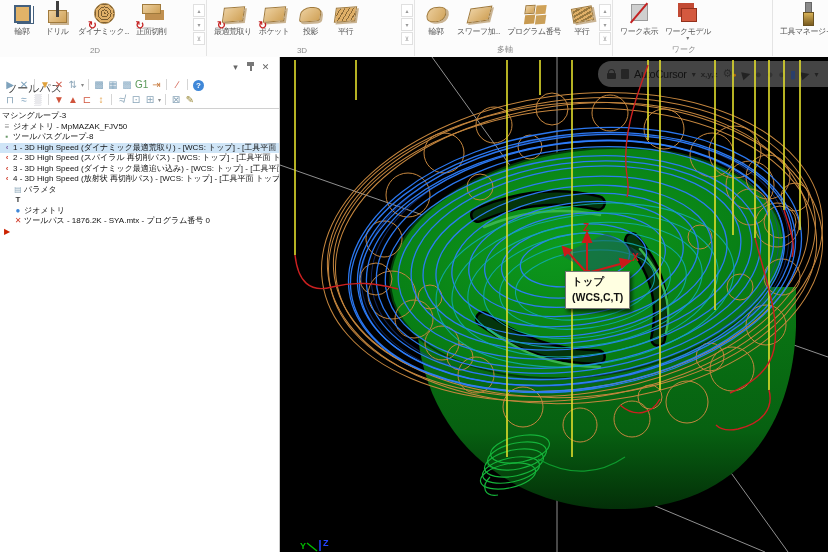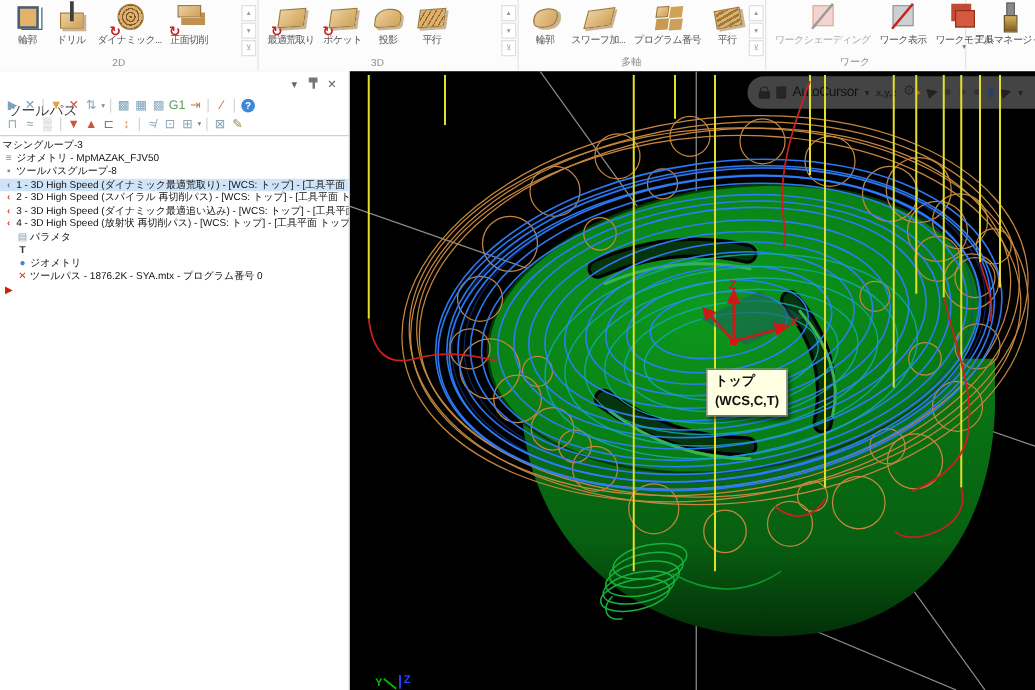--- a/index.html
+++ b/index.html
@@ -64,21 +64,21 @@
   
   .vp{position:absolute;left:280px;top:57px;width:548px;height:495px;background:#000;overflow:hidden;}
   .vp svg{position:absolute;left:0;top:0;z-index:2;pointer-events:none;}
   .acbar{position:absolute;left:318px;top:4px;width:230px;height:26px;background:rgba(74,74,74,.92);border-radius:13px 0 0 13px;display:flex;align-items:center;gap:5px;padding:0 9px;z-index:1;box-sizing:border-box;}
   .aci{color:#222;font-size:11px;line-height:11px;}
   .aclabel{color:#121212;font-size:11px;letter-spacing:-.3px;}
   .aclock{width:9px;height:10px;position:relative;}
   .aclock::before{content:"";position:absolute;left:1px;top:0;width:5px;height:5px;border:1.5px solid #222;border-radius:4px 4px 0 0;border-bottom:none;}
   .aclock::after{content:"";position:absolute;left:0;top:4px;width:9px;height:6px;background:#222;border-radius:1px;}
   .acpage{width:8px;height:10px;background:#262626;border-radius:1px;}
-  .tip{position:absolute;left:285px;top:238px;z-index:3;background:#ffffe1;border:1px solid #767676;box-shadow:2px 3px 4px rgba(0,0,0,.65);font-size:10.5px;font-weight:600;color:#111;padding:2px 6px;line-height:1.5;white-space:nowrap;}
+  .tip{position:absolute;left:285px;top:214px;z-index:3;background:#ffffe1;border:1px solid #767676;box-shadow:2px 3px 4px rgba(0,0,0,.65);font-size:10.5px;font-weight:600;color:#111;padding:2px 6px;line-height:1.5;white-space:nowrap;}
 </style>
 </head>
 <body>
 
 <div class="stage">
 
   <div class="ribbon" id="ribbon">
       <div class="rgroup" style="left: 0px; width: 206px;">
         <div class="ritems">
           <div class="ritem">
@@ -152,24 +152,20 @@
         </div>
         <div class="rscroll">
           <span>▴</span>
           <span>▾</span>
           <span>⊻</span>
         </div>
         <div class="gname">多軸</div>
       </div>
       <div class="rgroup" style="left: 612px; width: 160px;">
         <div class="ritems">
-          <div class="ritem disabled">
-            <span class="ricon ic-stock-shading"></span>
-            <span class="rlabel">ワークシェーディング</span>
-          </div>
           <div class="ritem">
             <span class="ricon ic-stock-display"></span>
             <span class="rlabel">ワーク表示</span>
           </div>
           <div class="ritem">
             <span class="ricon ic-stock-model"></span>
             <span class="rlabel">ワークモデル</span>
             <span class="ddown">▾</span>
           </div>
         </div>

